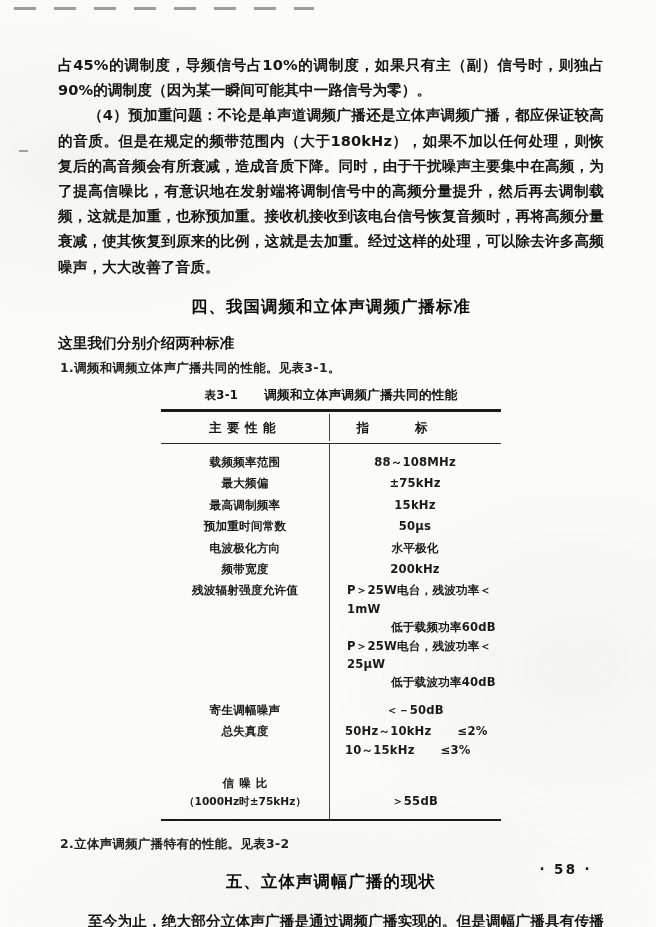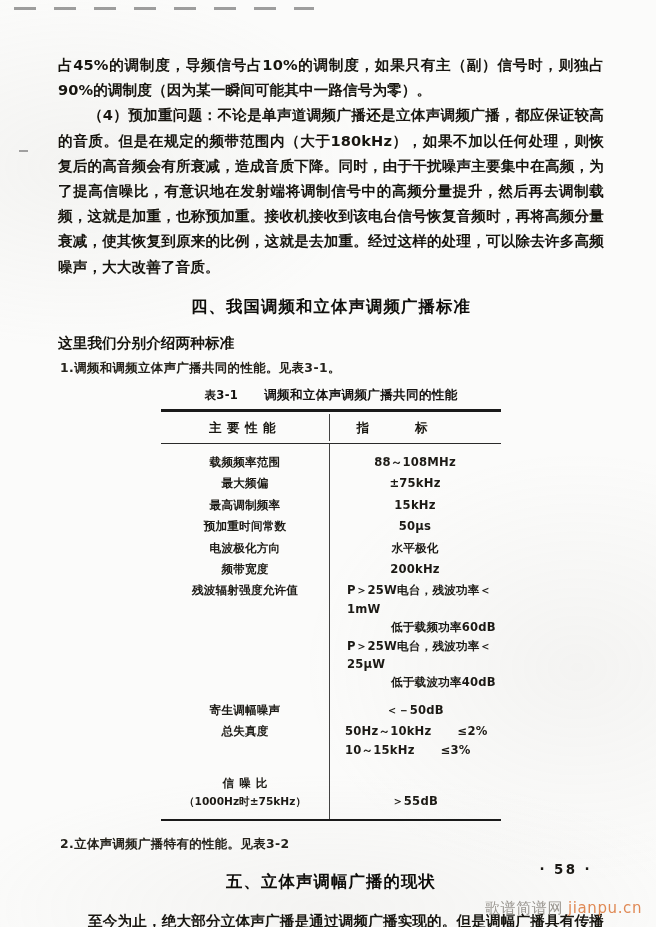--- a/index.html
+++ b/index.html
@@ -356,18 +356,15 @@
     <h2 class="section-heading">五、立体声调幅广播的现状</h2>
 
     <div style="height:15px"></div>
 
     <p class="para indent">至今为止，绝大部分立体声广播是通过调频广播实现的。但是调幅广播具有传播距离远、服务面积大，在移动接收时场强变化小的特点，因此，人们致力于调幅广播立体声的研究，取得了很大的进展。</p>
 
   </div>
 
   <div class="page-num">· 58 ·</div>
 
-  <div class="watermark">
-    <span class="wm-cn">歌谱简谱网</span><span class="wm-url">jianpu.cn</span>
-  </div>
 
   <div class="scan-noise"></div>
 </div>
 
 </body></html>

